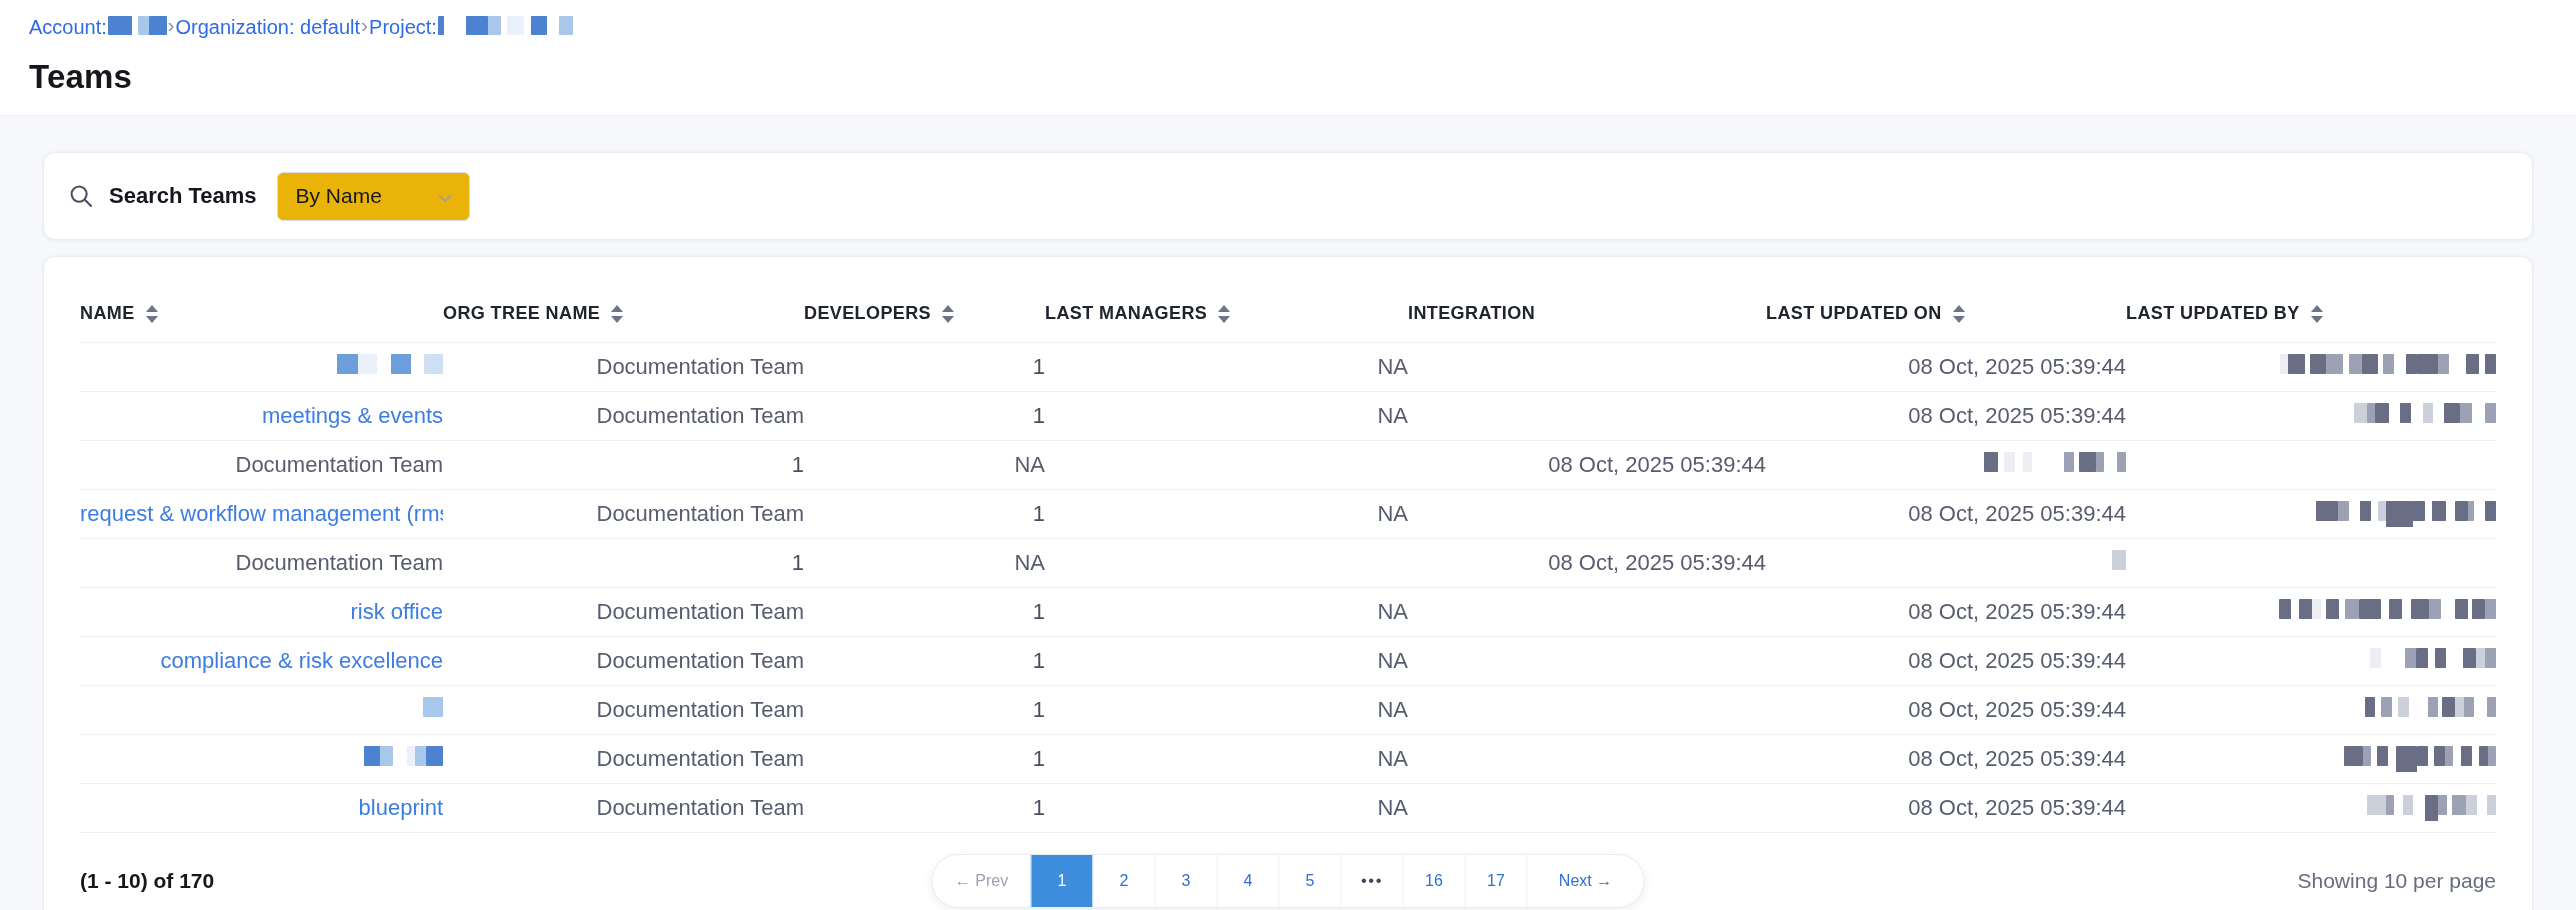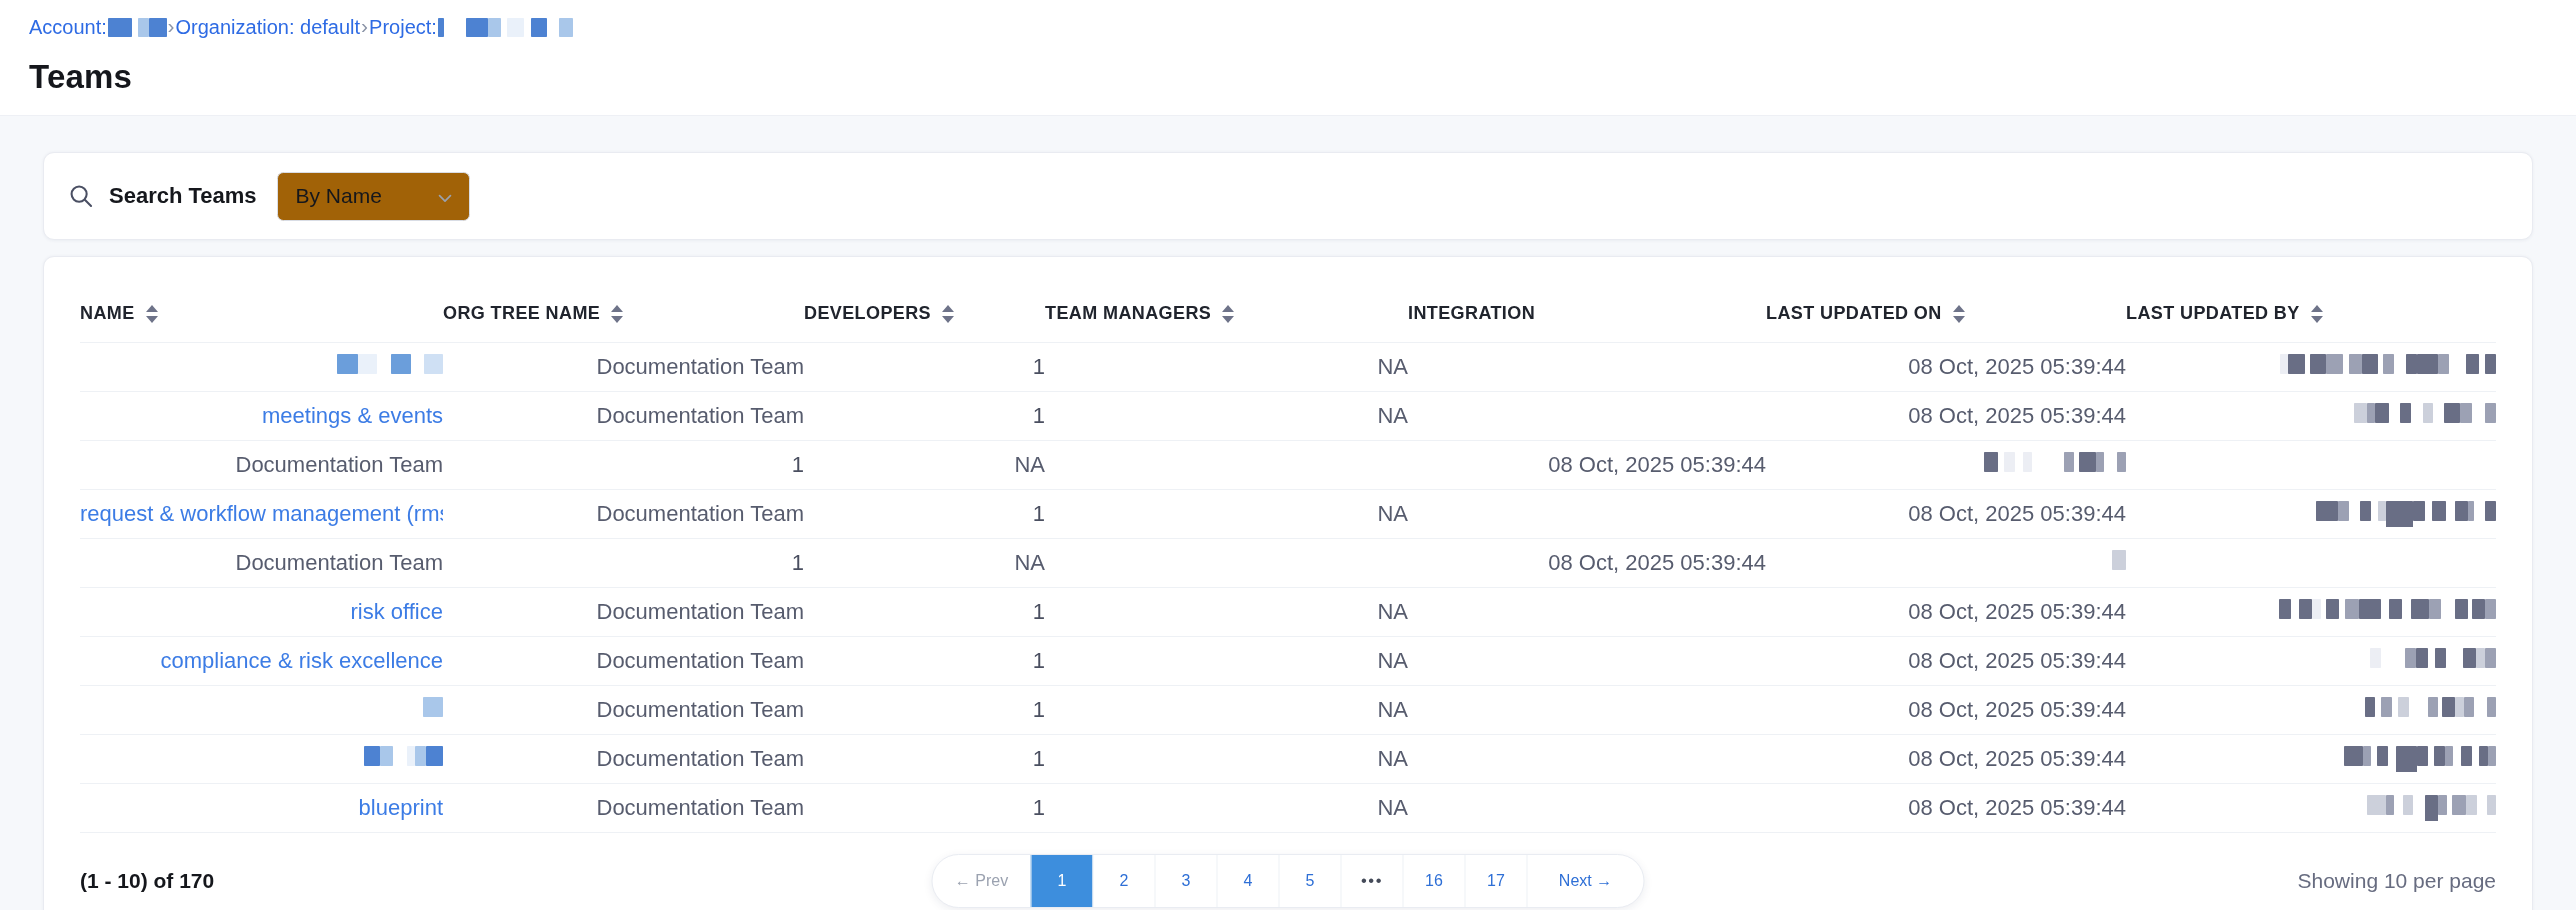--- a/index.html
+++ b/index.html
@@ -5,21 +5,21 @@
   * { box-sizing: border-box; }
   html,body { margin:0; padding:0; }
   body {
     width:2576px; height:911px; overflow:hidden;
     background:#f6f8fb;
     font-family:"Liberation Sans", sans-serif;
     color:#15171c;
   }
   
   .header-band { background:#ffffff; padding:16px 29px 19px 29px; border-bottom:0.8px solid #eef0f5; }
-  .breadcrumb { display:flex; align-items:center; gap:1px; font-size:20px; color:#2e6be4; }
+  .breadcrumb { display:flex; gap:1px; font-size:20px; color:#2e6be4; }
   .crumb { cursor:pointer; }
   .crumb-sep { color:#8a93a6; font-size:21px; line-height:1; transform:translateY(-1.6px); }
   .page-title { margin:19px 0 0 0; font-size:33px; font-weight:700; color:#15171c; letter-spacing:0.2px; }
 
   
   .blocks { display:inline-flex; align-items:flex-start; }
   .blk { display:inline-block; height:20.5px; border-radius:0.8px; }
   .blk.gap { background:transparent !important; }
   .blk.tall { height:33px; margin-bottom:-12.6px; }
   .breadcrumb .blk { height:19px; }
@@ -27,21 +27,21 @@
   
   .content { padding:36px 43px 0 43px; }
   .card { background:#ffffff; border:0.8px solid #e9ebf1; border-radius:11px; box-shadow:0 0.8px 3.2px rgba(25,39,80,.05); }
 
   
   .search-card { height:88px; display:flex; align-items:center; padding:0 24px; }
   .search-icon { display:inline-flex; margin-right:14px; }
   .search-label { font-size:22px; font-weight:700; color:#15171c; white-space:nowrap; }
   .filter-select { margin-left:20.5px; width:193px; height:49px; border:0.8px solid #d9dde5; border-radius:6.3px;
     display:flex; align-items:center; justify-content:space-between; padding:0 17.4px; font-size:21px; color:#15171c;
-    background:#a16207; cursor:pointer; }
+    background:#eab308; cursor:pointer; }
   .search-input { margin-left:17.4px; width:505px; height:46px; border:0.8px solid #d9dde5; border-radius:4.7px;
     padding:0 16px; font-size:20.5px; color:#3a3f4d; outline:none; background:#fff; }
   .search-input::placeholder { color:#aab0bc; }
 
   
   .table-card { margin-top:16px; padding:0 36px; height:695px; overflow:hidden; }
   .thead, .trow { display:grid; grid-template-columns:363px 361px 241px 363px 358px 360px 1fr; align-items:center; }
   .thead { height:57px; margin-top:28px; }
   .th { display:flex; align-items:center; font-size:18px; font-weight:700; letter-spacing:0.4px; color:#20242d; cursor:pointer; }
   .sort { display:inline-flex; flex-direction:column; gap:4px; margin-left:11px; }
@@ -136,21 +136,21 @@
           </span>
         </div>
         <div class="th">
           <span>DEVELOPERS</span>
           <span class="sort">
             <i class="u"></i>
             <i class="d"></i>
           </span>
         </div>
         <div class="th">
-          <span>TEAM MANAGERS</span>
+          <span>LAST MANAGERS</span>
           <span class="sort">
             <i class="u"></i>
             <i class="d"></i>
           </span>
         </div>
         <div class="th">
           <span>INTEGRATION</span>
         </div>
         <div class="th">
           <span>LAST UPDATED ON</span>

